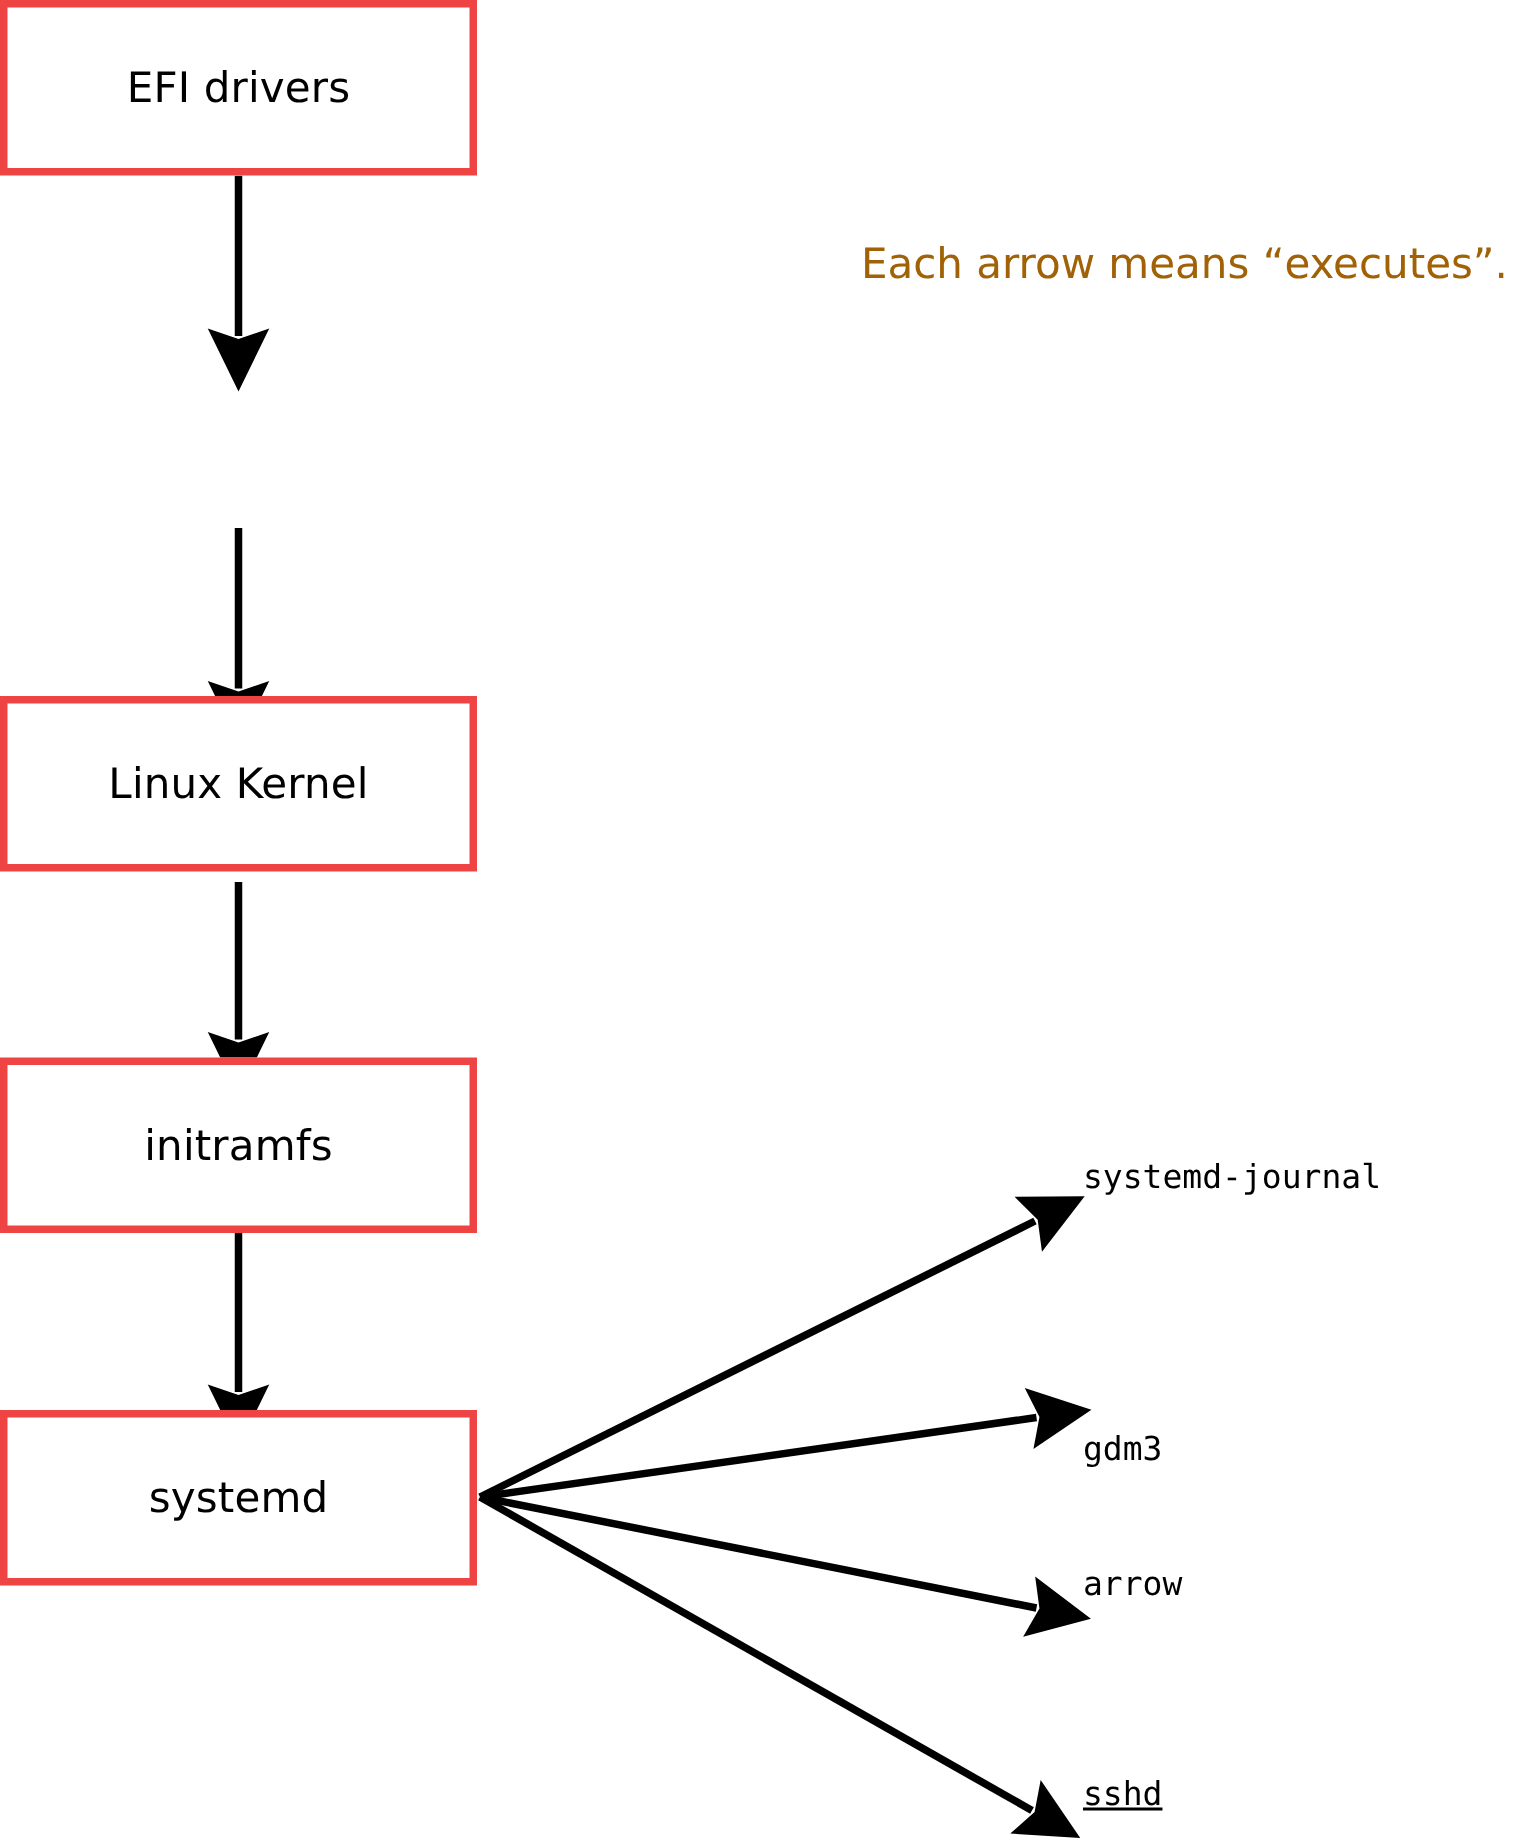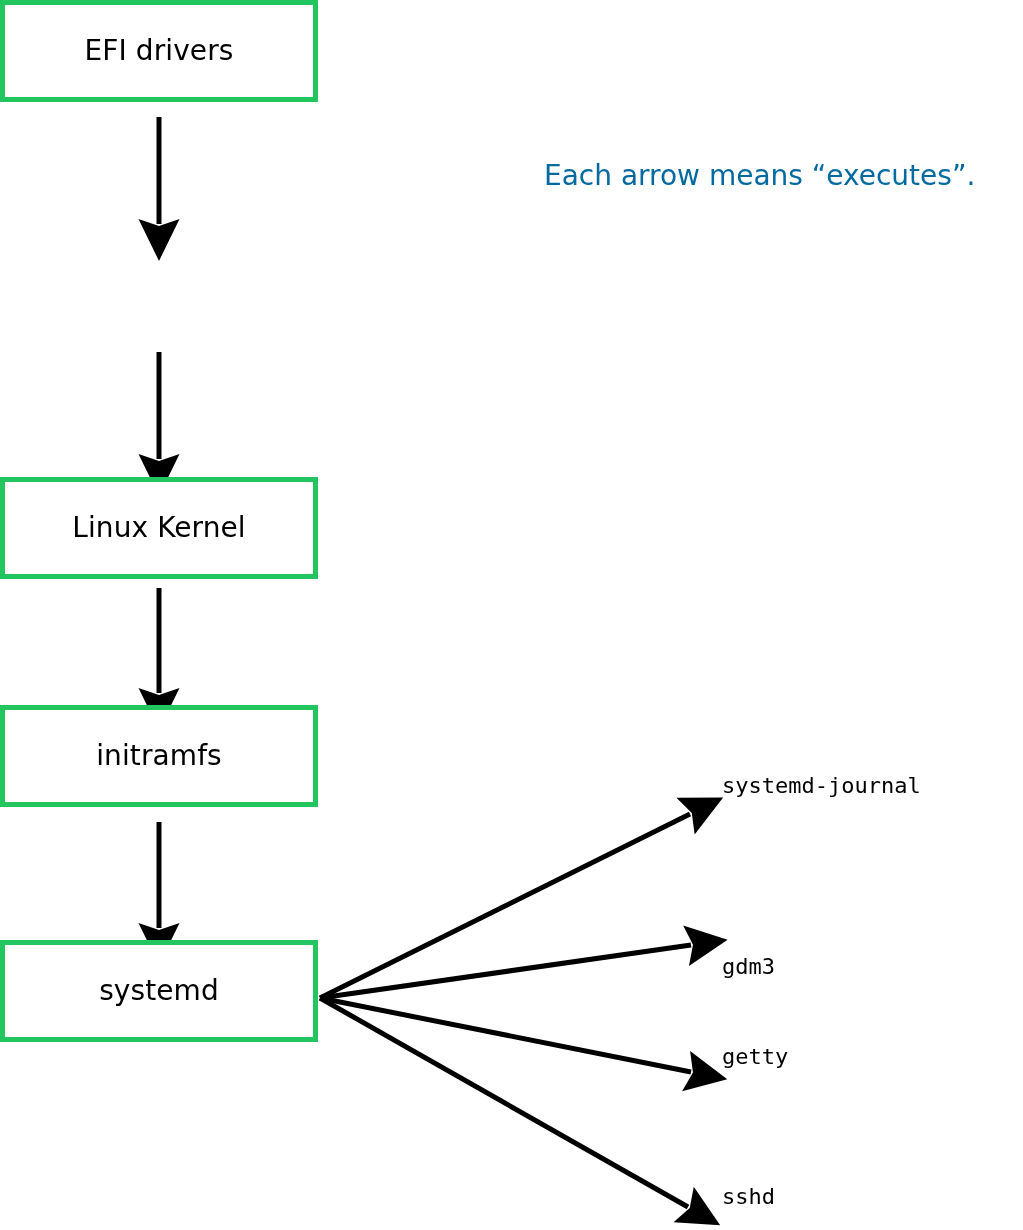--- a/index.html
+++ b/index.html
@@ -22,79 +22,79 @@
     top: 0;
     width: 1023px;
     height: 1230px;
   }
 
   
   .process-box {
     position: absolute;
     left: 0px;
     width: 318px;
-    height: 102px;
+    height: 117px;
     box-sizing: border-box;
-    border: 5px solid #22c55e;
+    border: 5px solid #ef4444;
     background: #ffffff;
     display: flex;
     align-items: center;
     justify-content: center;
   }
   .process-box .box-label {
     font-family: "DejaVu Sans", sans-serif;
     font-size: 28px;
     line-height: 1;
     color: #000000;
     white-space: nowrap;
     letter-spacing: 0.1px;
   }
 
   #box-efi-drivers   { top: 0px;   }
   #box-bootloader    { top: 236px; }
-  #box-linux-kernel  { top: 477px; text-align: center; }
+  #box-linux-kernel  { top: 464px; text-align: center; }
   #box-initramfs     { top: 705px; }
   #box-systemd       { top: 940px; }
 
   
   #arrow-layer {
     position: absolute;
     left: 0;
     top: 0;
     width: 1023px;
     height: 1230px;
     pointer-events: none;
   }
 
   
   #annotation-note {
     position: absolute;
-    left: 544px;
+    left: 574px;
     top: 162px;
     font-family: "DejaVu Sans", sans-serif;
     font-size: 28px;
     line-height: 1;
-    color: #0369a1;
+    color: #a16207;
     white-space: nowrap;
   }
 
   
   .service-label {
     position: absolute;
     left: 722px;
     font-family: "DejaVu Sans Mono", monospace;
     font-size: 22px;
     line-height: 1;
     color: #000000;
     white-space: nowrap;
   }
   #service-label-0 { top: 775px;  }
   #service-label-1 { top: 956px;  }
   #service-label-2 { top: 1046px; }
-  #service-label-3 { top: 1186px; }
+  #service-label-3 { top: 1186px; text-decoration: underline; }
 </style>
 </head>
 <body>
 
 <div id="diagram-canvas">
 
   <svg id="arrow-layer" viewBox="0 0 1023 1230" width="1023" height="1230" xmlns="http://www.w3.org/2000/svg">
     <defs>
       <marker id="arrowhead-v" markerWidth="9" markerHeight="9" refX="1.2" refY="4.5" orient="auto" markerUnits="strokeWidth">
         <path d="M0.2,0.4 L1.6,4.5 L0.2,8.6 L8.6,4.5 Z" fill="#000000"></path>
@@ -133,16 +133,16 @@
   </div>
 
   <div class="process-box" id="box-initramfs">
     <span class="box-label">initramfs</span>
   </div>
 
   <div id="annotation-note">Each arrow means “executes”.</div>
 
   <div class="service-label" id="service-label-0">systemd-journal</div>
   <div class="service-label" id="service-label-1">gdm3</div>
-  <div class="service-label" id="service-label-2">getty</div>
+  <div class="service-label" id="service-label-2">arrow</div>
   <div class="service-label" id="service-label-3">sshd</div>
 
 </div>
 
 </body></html>

